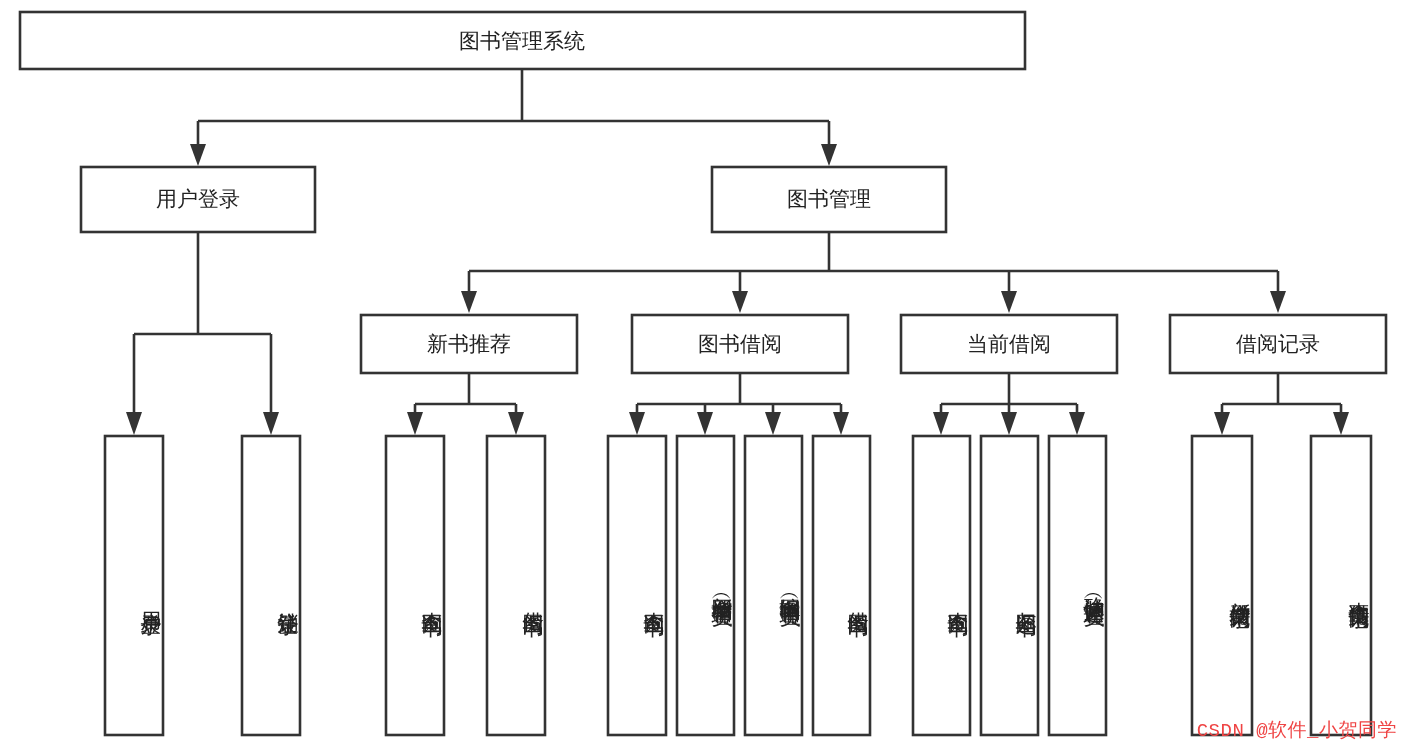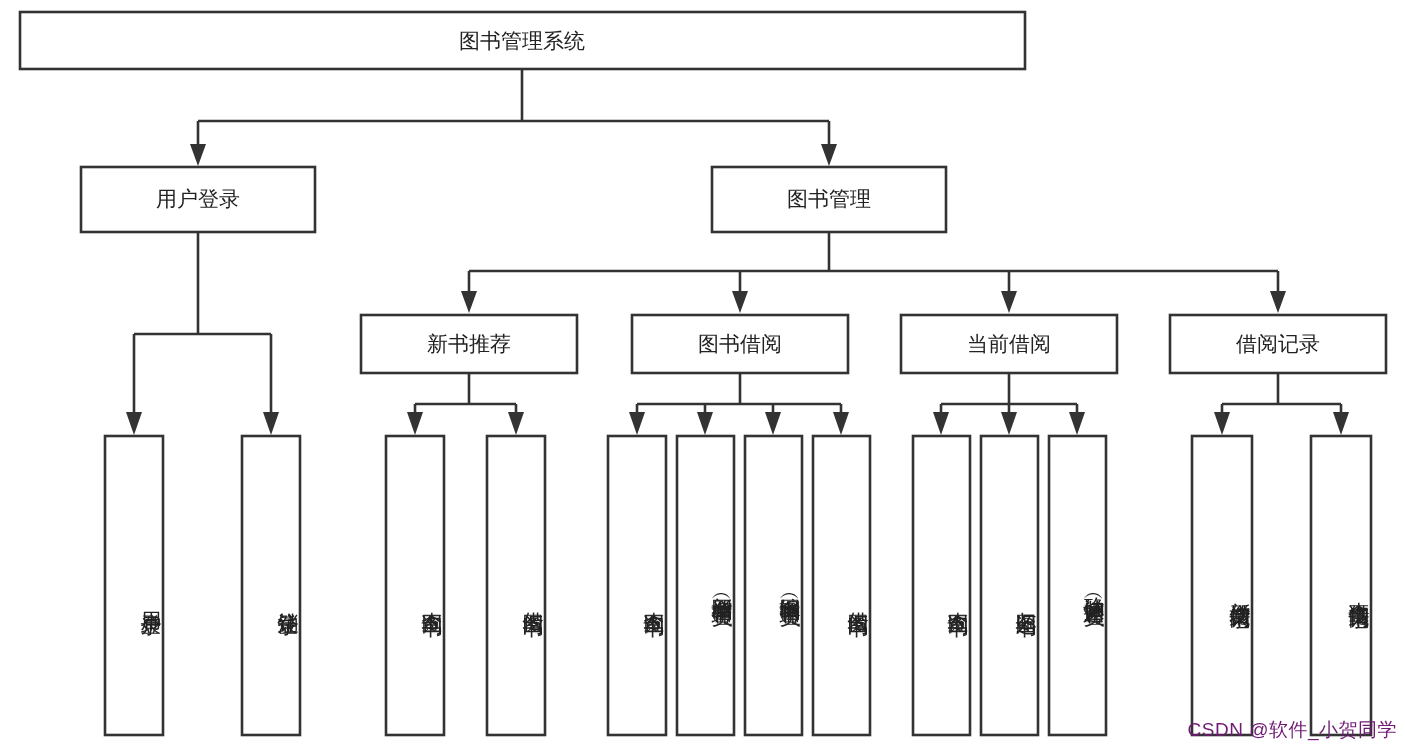--- a/index.html
+++ b/index.html
@@ -62,23 +62,23 @@
     display: flex;
     align-items: flex-start;
     justify-content: center;
     white-space: nowrap;
     pointer-events: none;
   }
   .watermark {
     position: absolute;
     right: 8px;
     bottom: 4px;
-    font-family: Liberation Sans, sans-serif;
+    font-family: Liberation Mono, monospace;
     font-size: 19px;
-    color: #701a75;
+    color: #ef4444;
     letter-spacing: 0.5px;
     white-space: nowrap;
   }
 </style>
 </head>
 <body>
 
 <div id="diagram-root">
 
   <svg id="tree-svg" viewBox="0 0 1405 747">

